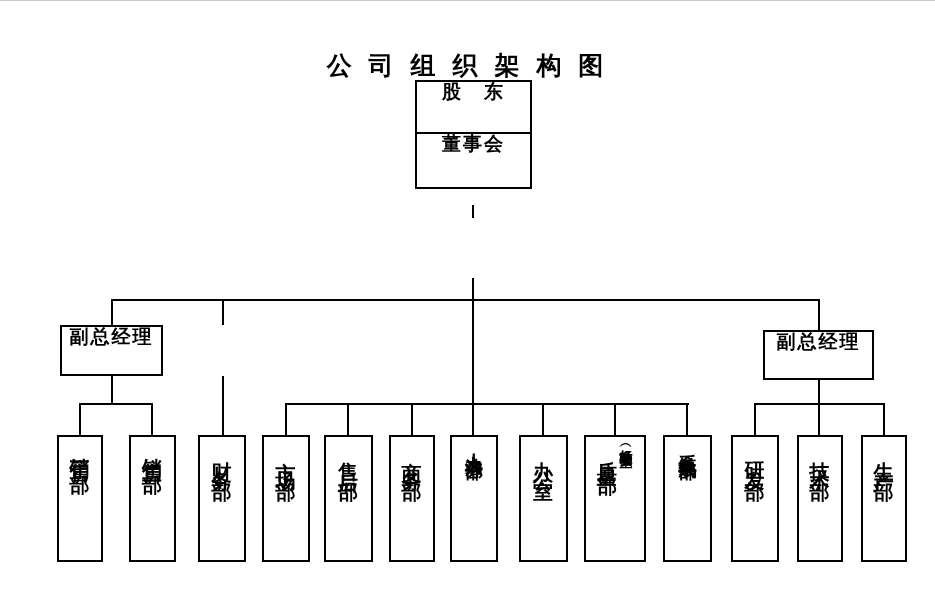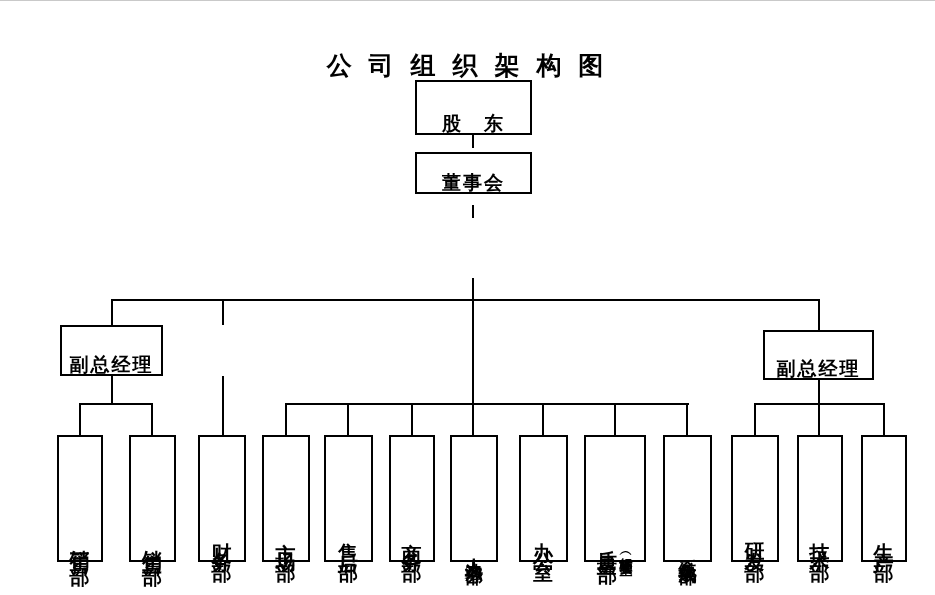--- a/index.html
+++ b/index.html
@@ -7,21 +7,21 @@
     position:relative;width:935px;height:595px;background:#ffffff;
     font-family:"Liberation Sans",sans-serif;color:#000;overflow:hidden;
   }
   .edge-line{position:absolute;left:0;top:0;width:935px;height:1px;background:#c9c9c9;}
   .title{
     position:absolute;left:0;top:9px;width:100%;text-align:center;
     font-size:25px;font-weight:bold;letter-spacing:5px;white-space:pre;margin-top:40px;
   }
   .box{
     position:absolute;border:2px solid #000;box-sizing:border-box;background:#fff;
-    display:flex;align-items:flex-end;justify-content:center;
+    display:flex;align-items:flex-start;justify-content:center;
   }
   .box.v{padding-bottom:6px;}
   .hlabel{font-size:19px;font-weight:600;letter-spacing:2px;white-space:pre;line-height:1;}
   .vlabel{
     writing-mode:vertical-lr;text-orientation:upright;
     font-weight:600;line-height:1;white-space:pre;
   }
   .t3{font-size:20px;letter-spacing:9px;margin-top:9px;}
   .t4{font-size:20px;letter-spacing:5px;margin-top:5px;}
   .t5{font-size:18px;letter-spacing:2px;margin-top:2px;}
@@ -59,21 +59,21 @@
   <div class="vl" style="left:614px;top:405px;height:30px"></div>
   <div class="vl" style="left:686px;top:405px;height:30px"></div>
   <div class="vl" style="left:818px;top:379px;height:56px"></div>
   <div class="hl" style="left:754px;top:403px;width:131px"></div>
   <div class="vl" style="left:754px;top:405px;height:30px"></div>
   <div class="vl" style="left:883px;top:405px;height:30px"></div>
 
   <div class="box" style="left:415px;top:80px;width:117px;height:55px">
     <span class="hlabel">股　东</span>
   </div>
-  <div class="box" style="left:415px;top:152px;width:117px;height:42px">
+  <div class="box" style="left:415px;top:132px;width:117px;height:57px">
     <span class="hlabel">董事会</span>
   </div>
   <div class="box" style="left:60px;top:325px;width:103px;height:51px">
     <span class="hlabel">副总经理</span>
   </div>
   <div class="box" style="left:763px;top:330px;width:111px;height:50px">
     <span class="hlabel">副总经理</span>
   </div>
 
   <div class="box v" style="left:57px;top:435px;width:46px;height:127px">

